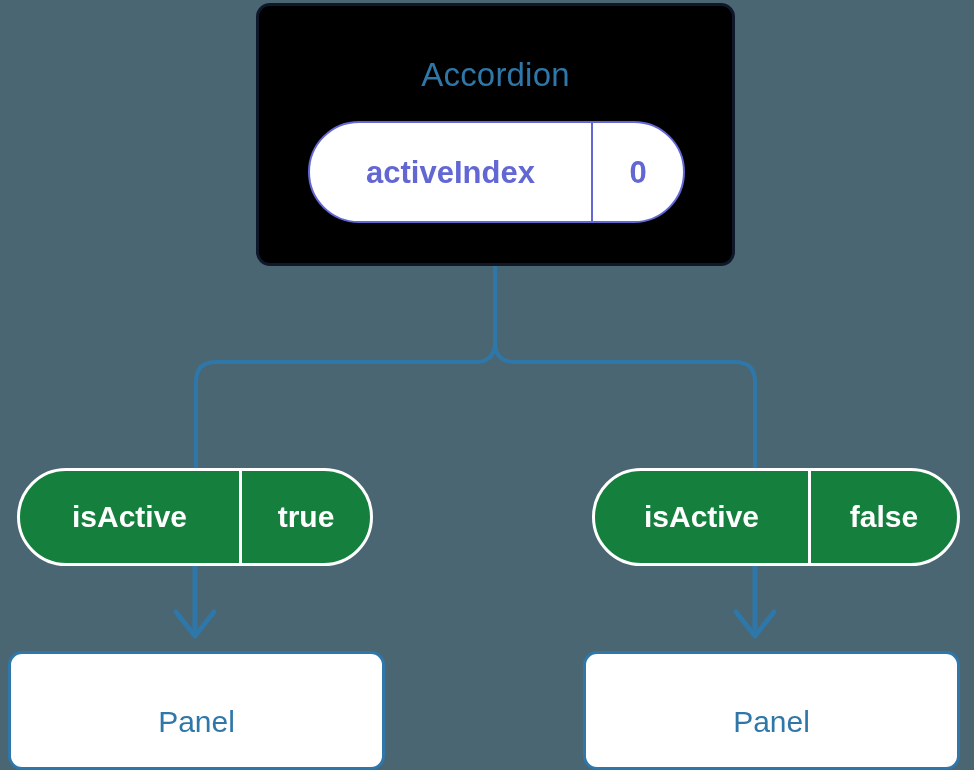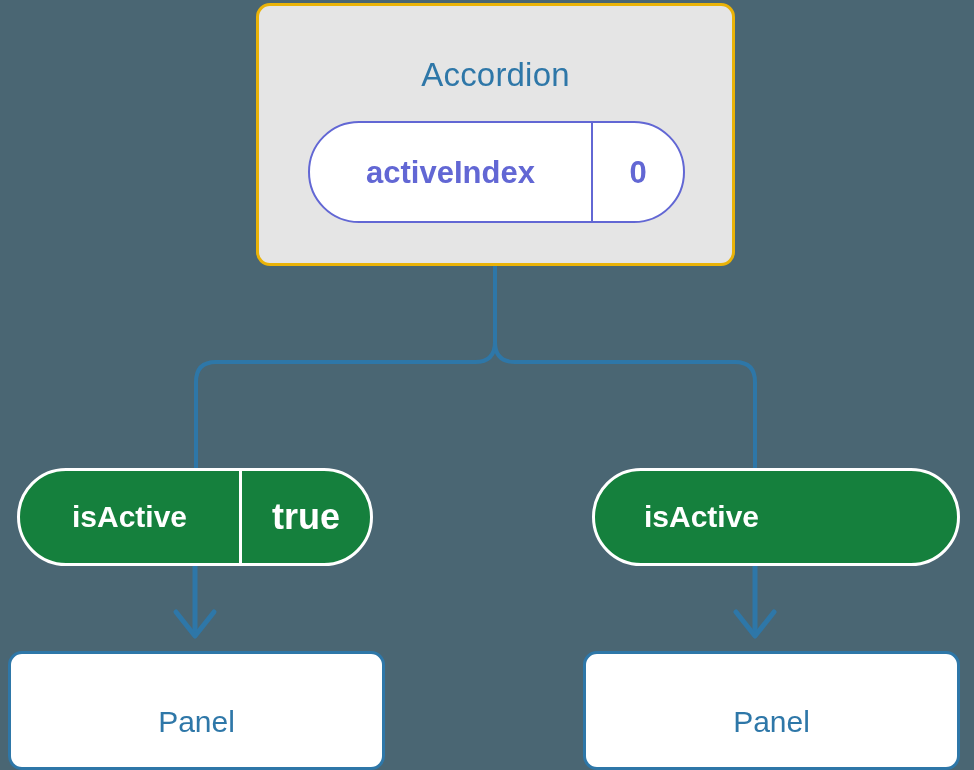--- a/index.html
+++ b/index.html
@@ -31,22 +31,22 @@
 
   
   .node {
     position: absolute;
     z-index: 2;
     box-sizing: border-box;
   }
 
   
   .card {
-    background: #e5e5e5;
-    border: 3px solid #eab308;
+    background: #000000;
+    border: 3px solid #0f172a;
     border-radius: 14px;
     display: flex;
     flex-direction: column;
     align-items: center;
   }
   .card-title {
     color: #2e77a8;
     font-size: 33px;
     font-weight: 400;
     letter-spacing: 0.2px;
@@ -109,21 +109,21 @@
     background: #15803d;
     border: 3px solid #ffffff;
     border-radius: 999px;
   }
   .pill-filled .pill-key {
     color: #ffffff;
     font-size: 30px;
   }
   .pill-filled .pill-val {
     color: #ffffff;
-    font-size: 36px;
+    font-size: 30px;
     border-left: 3px solid #ffffff;
   }
 </style>
 </head>
 <body>
 
 <div id="stage">
 
   <svg id="wires" viewBox="0 0 974 770">
 
@@ -146,20 +146,21 @@
     </div>
   </div>
 
   <div class="node pill pill-filled" style="left:17px; top:468px; width:356px; height:98px;">
     <div class="pill-key" style="width:219px;">isActive</div>
     <div class="pill-val" style="flex:1;">true</div>
   </div>
 
   <div class="node pill pill-filled" style="left:592px; top:468px; width:368px; height:98px;">
     <div class="pill-key" style="width:213px;">isActive</div>
+    <div class="pill-val" style="flex:1;">false</div>
   </div>
 
   <div class="node panel-card" style="left:8px; top:651px; width:377px; height:119px;">
     <div class="panel-label">Panel</div>
   </div>
 
   <div class="node panel-card" style="left:583px; top:651px; width:377px; height:119px;">
     <div class="panel-label">Panel</div>
   </div>
 

